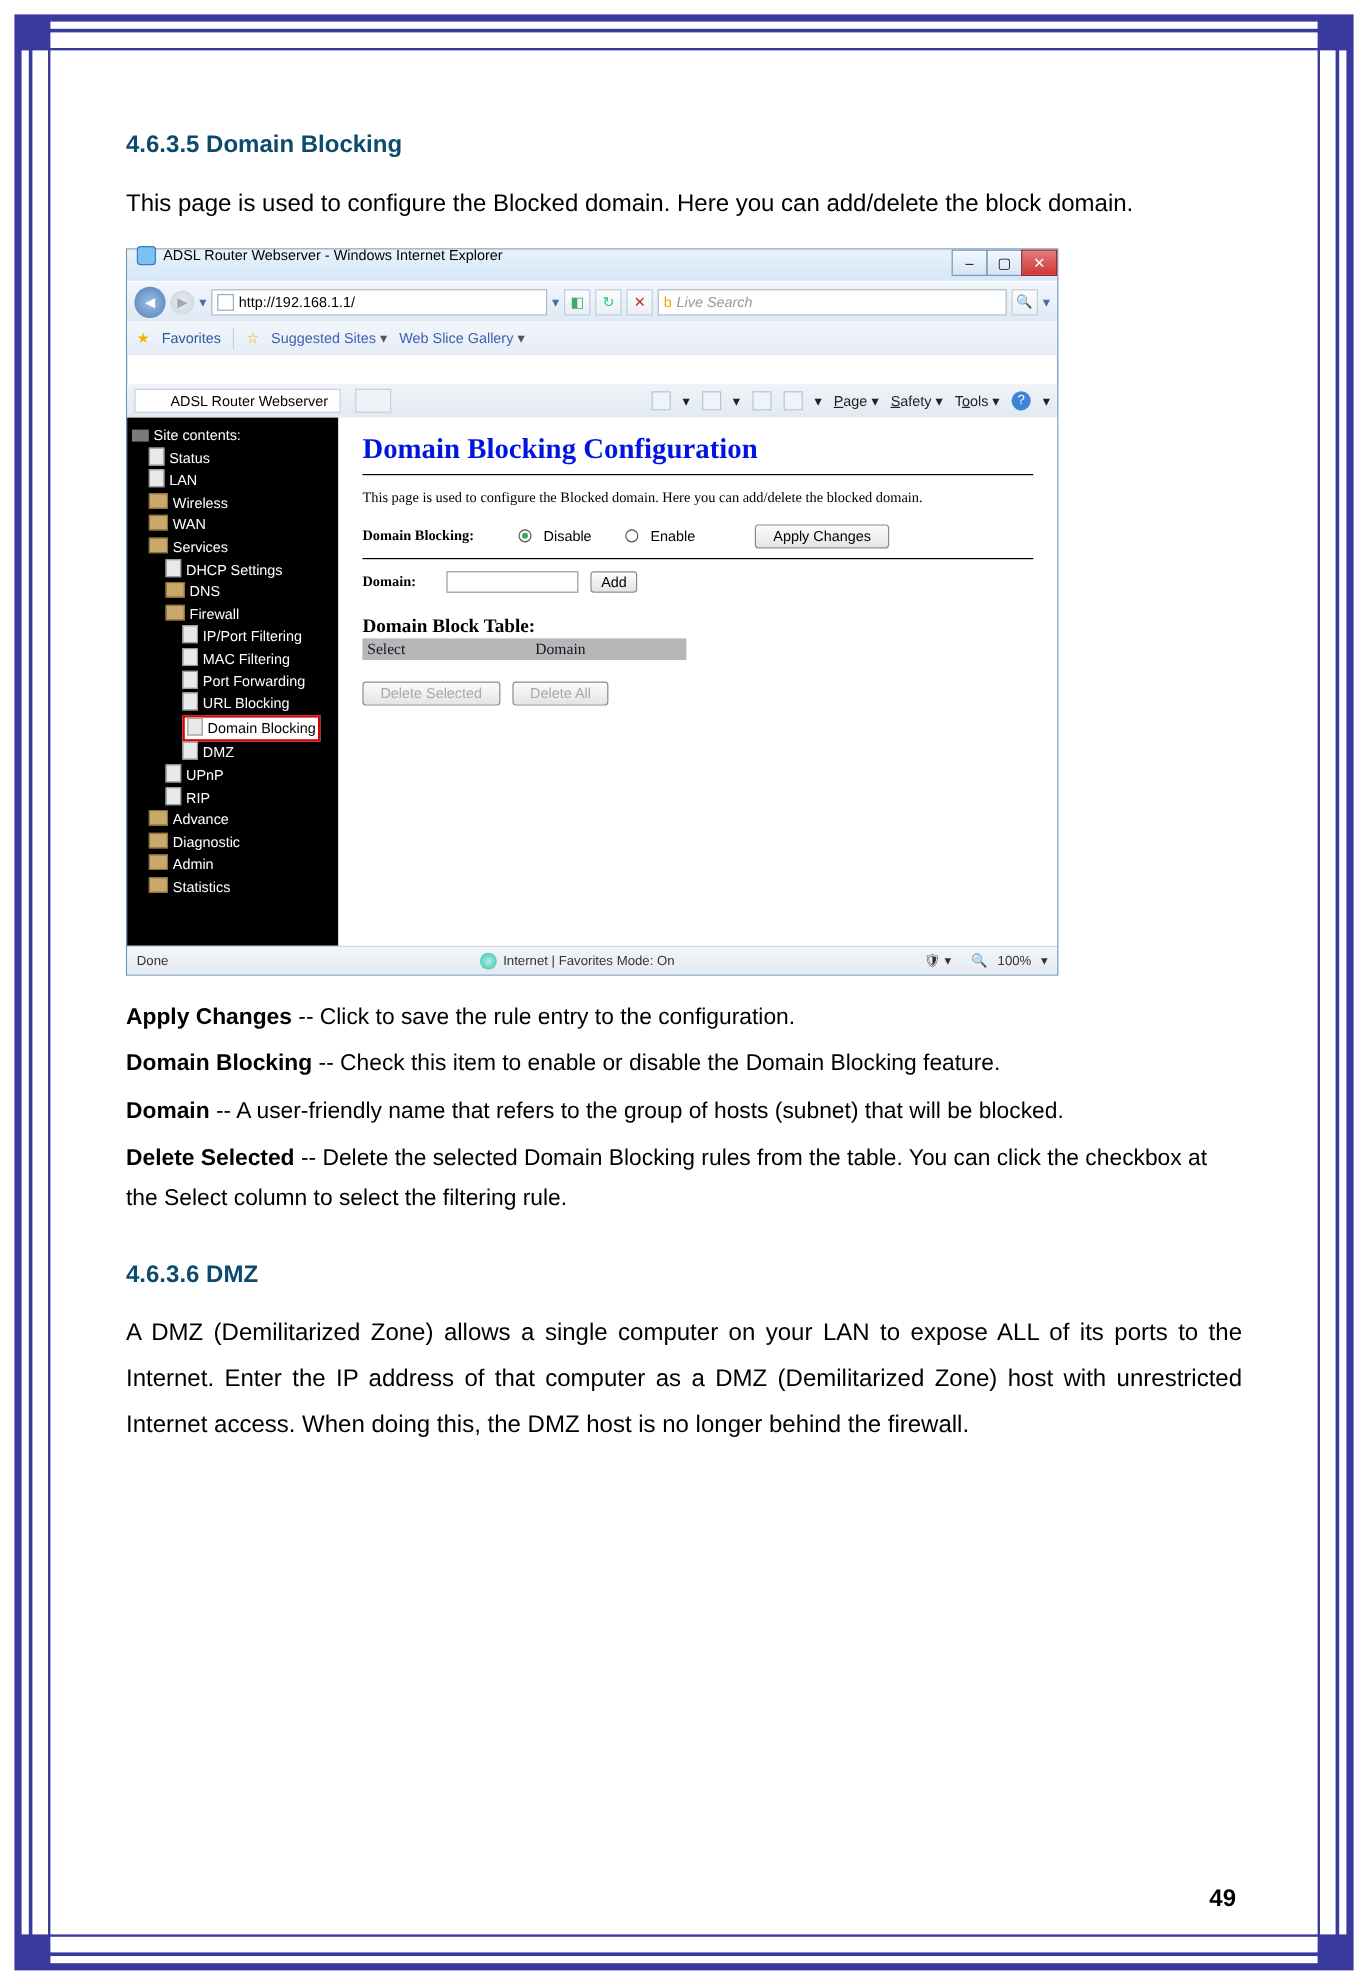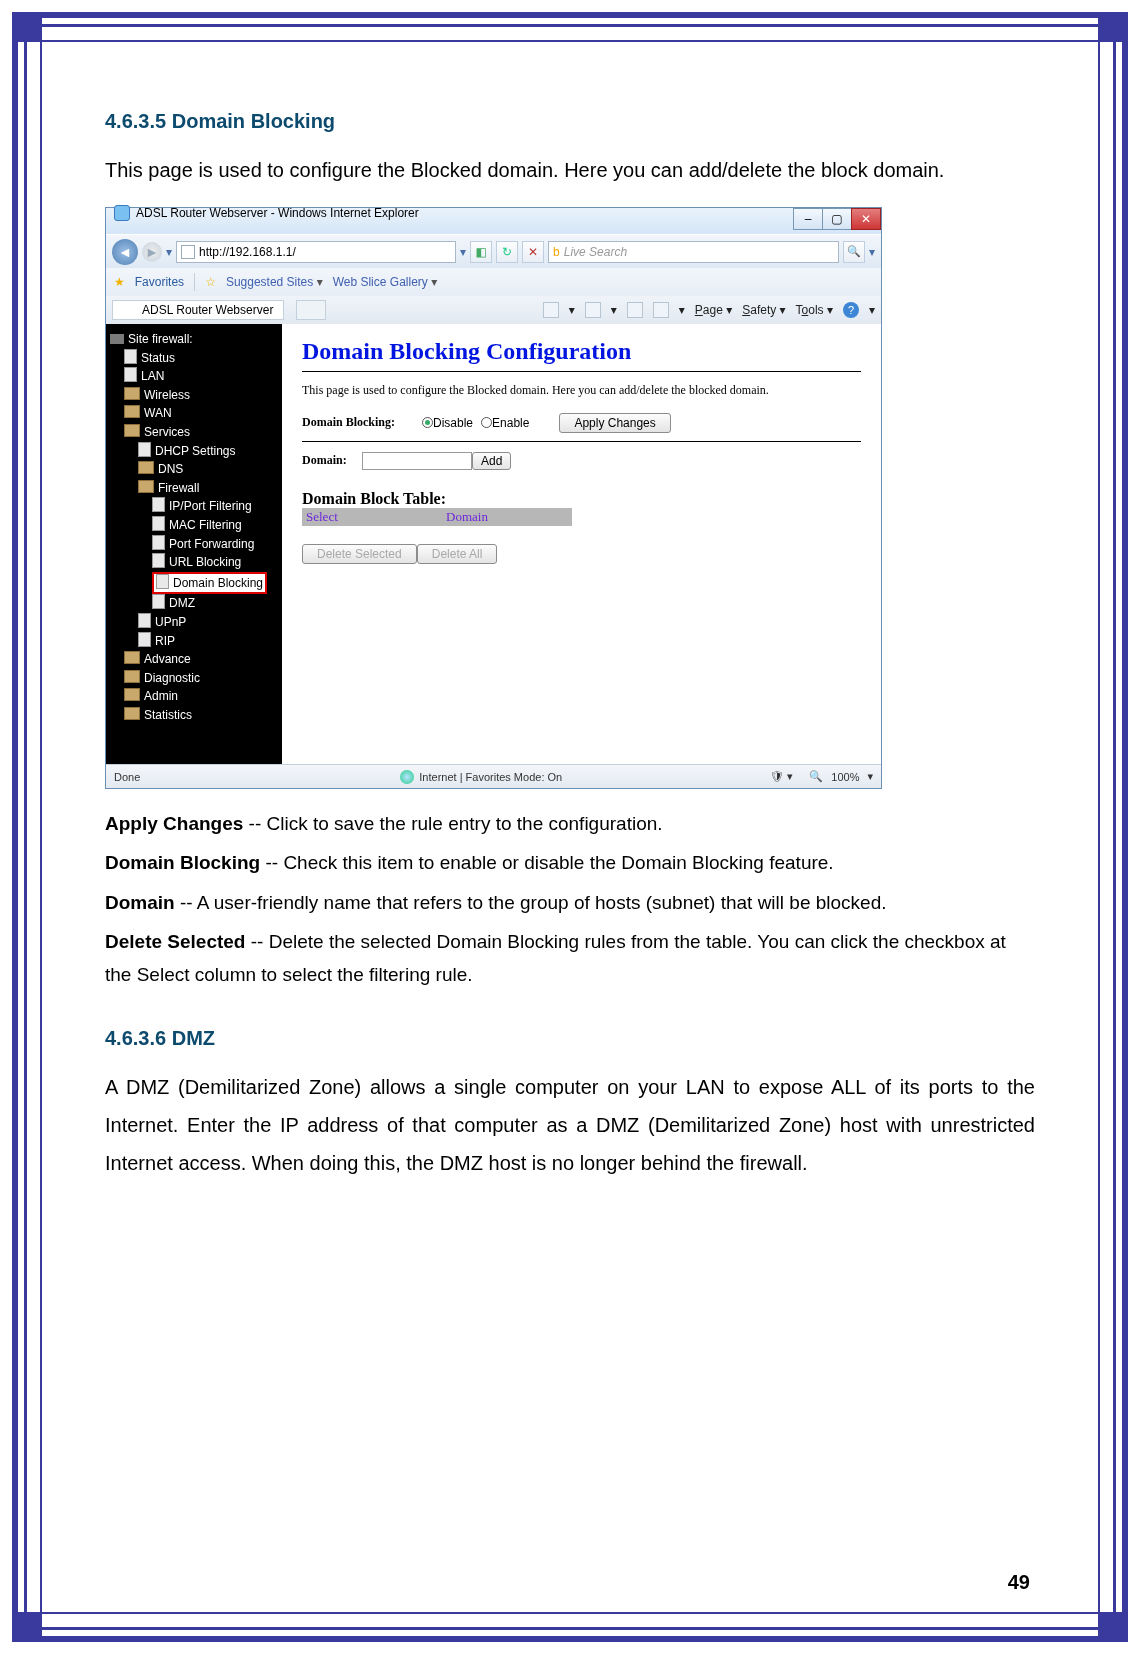--- a/index.html
+++ b/index.html
@@ -53,50 +53,50 @@
   .smallbtn{width:22px;height:22px;border:1px solid #bfcfdf;background:linear-gradient(#fdfdfd,#e9eff6);display:flex;align-items:center;justify-content:center;font-size:12px;color:#4a6;}
   .searchbox{flex:1;height:22px;border:1px solid #a9b8c8;background:#fff;display:flex;align-items:center;padding:0 4px;gap:4px;color:#999;font-style:italic;}
   .mag{width:22px;height:22px;border:1px solid #bfcfdf;background:linear-gradient(#fdfdfd,#e9eff6);display:flex;align-items:center;justify-content:center;position:relative;}
   .mag::after{content:"🔍";font-size:11px;font-style:normal;}
 
   .favbar{height:28px;background:linear-gradient(#f2f6fb,#e6edf6);display:flex;align-items:center;padding:0 8px;gap:10px;color:#2a5a9e;}
   .favbar .star{color:#f2b200;}
   .favbar .lnk{color:#4060b0;}
   .favbar .dd::after{content:" ▾";color:#555;}
 
-  .tabsrow{height:28px;background:linear-gradient(#f0f4f9,#e2e9f1);display:flex;align-items:center;padding:0 6px;gap:12px;color:#000;}
+  .tabsrow{height:28px;background:linear-gradient(#f0f4f9,#e2e9f1);display:flex;align-items:center;padding:0 6px;gap:12px;color:#000;margin-top:24px;}
   .tabsrow .tab{background:#fff;border:1px solid #c3cfda;padding:2px 10px;display:flex;align-items:center;gap:5px;}
   .tabsrow .newtab{width:30px;height:20px;border:1px solid #c3cfda;background:#eef3f8;}
   .tb-right{margin-left:auto;display:flex;align-items:center;gap:10px;color:#222;}
   .tb-right .t{cursor:default;}
   .tb-right .ico-sm{width:16px;height:16px;border:1px solid #b7c5d3;background:#eef4fa;display:inline-block;}
   .help{width:16px;height:16px;border-radius:50%;background:#3d86d6;color:#fff;display:inline-flex;align-items:center;justify-content:center;font-size:11px;}
 
   .content{display:flex;height:440px;}
   .tree{width:176px;background:#000;color:#fff;padding:6px 2px 6px 4px;font-size:12px;line-height:1.55;}
   .tree .hdr{color:#fff;}
   .tree .node{white-space:nowrap;}
   .tree .fold::before{content:"";display:inline-block;width:14px;height:11px;background:#c9a96b;border:1px solid #8f6f3b;margin-right:4px;vertical-align:-1px;}
   .tree .page-ic::before{content:"";display:inline-block;width:11px;height:13px;background:#e9e9e9;border:1px solid #9a9a9a;margin-right:4px;vertical-align:-2px;}
   .ind1{padding-left:14px}.ind2{padding-left:28px}.ind3{padding-left:42px}
   .tree .sel{background:#fff;color:#000;border:2px solid #d00;display:inline-block;padding:0 2px;}
 
   .main{flex:1;background:#fff;padding:14px 20px 10px 20px;}
   .main h2{color:#0015e0;font-family:"Times New Roman",serif;font-size:24px;font-weight:bold;margin-bottom:6px;}
   .hr{height:1px;background:#000;margin:6px 0 10px 0;}
   .mtxt{font-size:12px;font-family:"Times New Roman",serif;line-height:1.4;margin-bottom:14px;}
-  .row{display:flex;align-items:center;gap:0;margin:8px 0;font-size:12px;}
+  .row{display:flex;align-items:center;gap:10px;margin:8px 0;font-size:12px;}
   .row .lbl{font-weight:bold;font-family:"Times New Roman",serif;width:120px;}
   .radio{width:11px;height:11px;border-radius:50%;border:1px solid #555;display:inline-block;position:relative;vertical-align:-1px;}
   .radio.checked::after{content:"";position:absolute;inset:2px;border-radius:50%;background:#3a6;}
   .btn{border:1px solid #8c8c8c;background:linear-gradient(#fcfcfc,#e4e4e4);padding:2px 14px;font-size:12px;border-radius:3px;}
   .btn.small{padding:1px 8px;}
   .btn.disabled{color:#a9a9a9;}
   .txt-in{border:1px solid #999;height:18px;width:110px;}
-  .tbl-hdr{display:flex;background:#b7b7b7;color:#6d28d9;width:270px;font-family:"Times New Roman",serif;font-size:13px;}
+  .tbl-hdr{display:flex;background:#b7b7b7;color:#0f172a;width:270px;font-family:"Times New Roman",serif;font-size:13px;}
   .tbl-hdr .c1{width:60px;padding:1px 4px;}
   .tbl-hdr .c2{flex:1;padding:1px 4px;text-align:center;}
 
   .statusbar{height:24px;background:linear-gradient(#f3f6fa,#e4eaf1);border-top:1px solid #c3cfda;display:flex;align-items:center;font-size:11px;color:#333;padding:0 8px;gap:6px;}
   .statusbar .seg{height:100%;border-left:1px solid #c3cfda;}
   .statusbar .mid{margin-left:230px;display:flex;align-items:center;gap:5px;}
   .statusbar .globe{width:14px;height:14px;border-radius:50%;background:radial-gradient(#b7e5ff,#2c8);}
   .statusbar .right{margin-left:auto;display:flex;align-items:center;gap:8px;}
   .zoom-ico{color:#2e7fce;}
 </style>
@@ -181,21 +181,21 @@
         <span class="t"><u>P</u>age ▾</span>
         <span class="t"><u>S</u>afety ▾</span>
         <span class="t">T<u>o</u>ols ▾</span>
         <span class="help">?</span>
           <span>▾</span>
       </div>
     </div>
 
     <div class="content">
       <div class="tree">
-        <div class="hdr node"><span style="display:inline-block;width:14px;height:10px;background:#7a7a7a;margin-right:4px;vertical-align:-1px"></span><span>Site firewall:</span></div>
+        <div class="hdr node"><span style="display:inline-block;width:14px;height:10px;background:#7a7a7a;margin-right:4px;vertical-align:-1px"></span><span>Site contents:</span></div>
         <div class="node ind1 page-ic">Status</div>
         <div class="node ind1 page-ic">LAN</div>
         <div class="node ind1 fold">Wireless</div>
         <div class="node ind1 fold">WAN</div>
         <div class="node ind1 fold">Services</div>
         <div class="node ind2 page-ic">DHCP Settings</div>
         <div class="node ind2 fold">DNS</div>
         <div class="node ind2 fold">Firewall</div>
         <div class="node ind3 page-ic">IP/Port Filtering</div>
         <div class="node ind3 page-ic">MAC Filtering</div>

